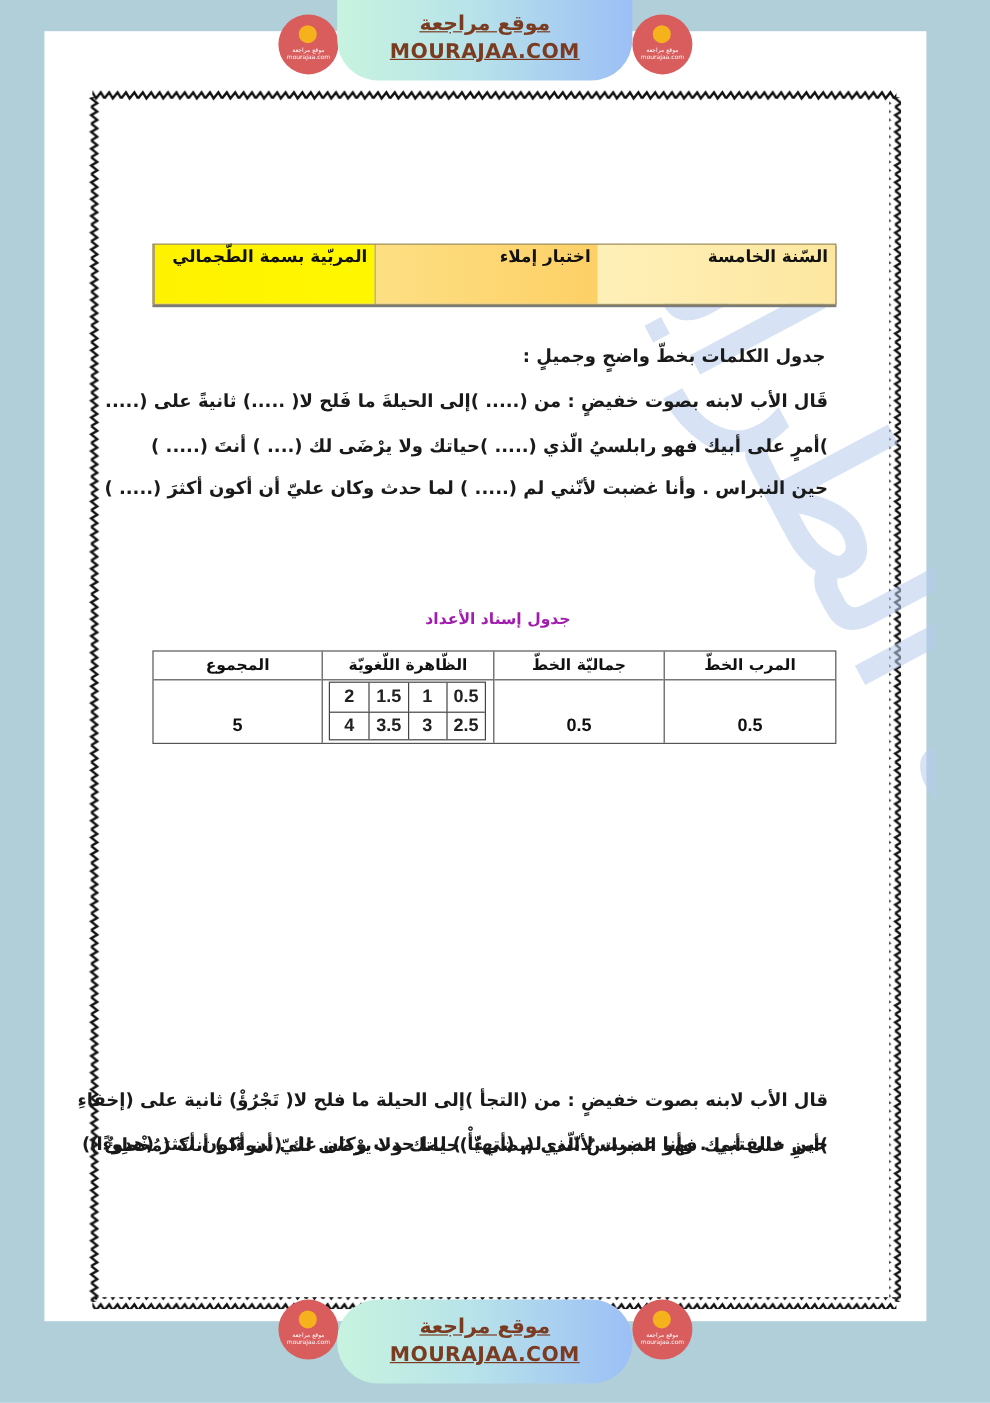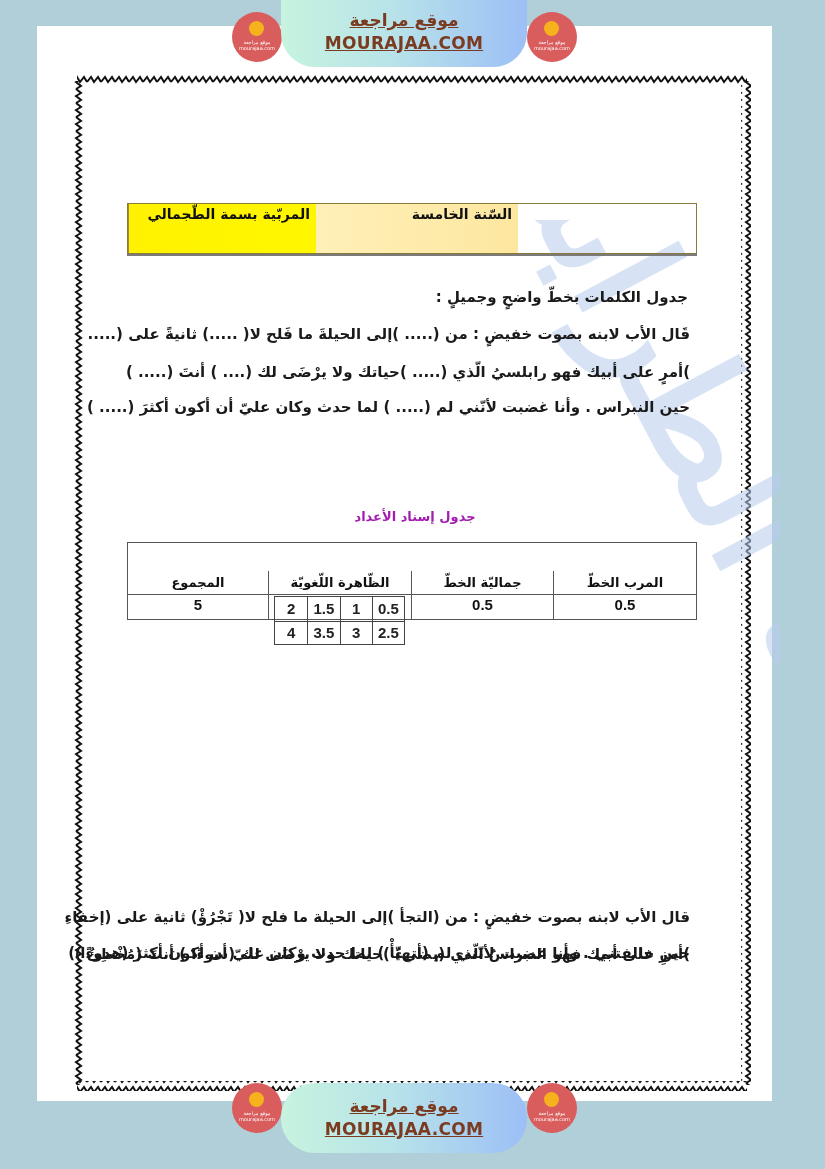--- a/index.html
+++ b/index.html
@@ -61,21 +61,21 @@
     direction:rtl; font-weight:bold; font-size:13px; color:#a21caf;
   }
 
   
   .grade-table {
     position:absolute; left:127px; top:542px; width:570px; height:78px;
     border:1px solid #555; box-sizing:border-box; direction:rtl;
   }
   .gt-head { position:absolute; top:0; height:24px; border-bottom:1px solid #555; box-sizing:border-box;
     font-weight:bold; font-size:13px; text-align:center; line-height:24px; color:#111; }
-  .gt-col { position:absolute; top:0; bottom:0; border-left:1px solid #555; box-sizing:border-box;margin-top:28px; }
+  .gt-col { position:absolute; top:0; bottom:0; border-left:1px solid #555; box-sizing:border-box; }
   .gt-val { position:absolute; bottom:6px; width:100%; text-align:center; font-weight:bold; font-size:15px; color:#111;
     font-family:"Liberation Sans", sans-serif; }
 
   .inner-grid {
     position:absolute; left:148px; top:25px; width:131px; height:49px;
     border:1px solid #444; box-sizing:border-box; display:grid;
     grid-template-columns:repeat(4,1fr); grid-template-rows:1fr 1fr; direction:ltr;
   }
   .inner-grid div {
     border-left:1px solid #444; border-top:1px solid #444;
@@ -141,20 +141,21 @@
     <rect x="668" y="6" width="10" height="1004" fill="url(#zzV)"></rect>
   </svg>
 </div>
 
 <div class="watermark">
   <span>المربية بسمة الطرابلسي</span>
 </div>
 
 <div class="hdr-table">
   <div class="hdr-cell c1">المربّية بسمة الطّجمالي</div>
+  <div class="hdr-cell c2">اختبار إملاء</div>
   <div class="hdr-cell c3">السّنة الخامسة</div>
 </div>
 
 <div class="rtl-text instr">جدول الكلمات بخطّ واضحٍ وجميلٍ :</div>
 <div class="rtl-text para-line l1">قَال الأب لابنه بصوت خفيضٍ : من (..... )إلى الحيلةَ ما فَلح لا( .....)  ثانيةً على (.....</div>
 <div class="rtl-text para-line l2">)أمرٍ على أبيك فهو رابلسيُ الّذي (..... )حياتك ولا يرْضَى لك (....  ) أنتَ (..... )</div>
 <div class="rtl-text para-line l3">حين النبراس . وأنا غضبت لأنّني لم (..... ) لما حدث وكان عليّ أن أكون أكثرَ (..... )</div>
 
 <div class="grid-title">جدول إسناد الأعداد</div>
 

